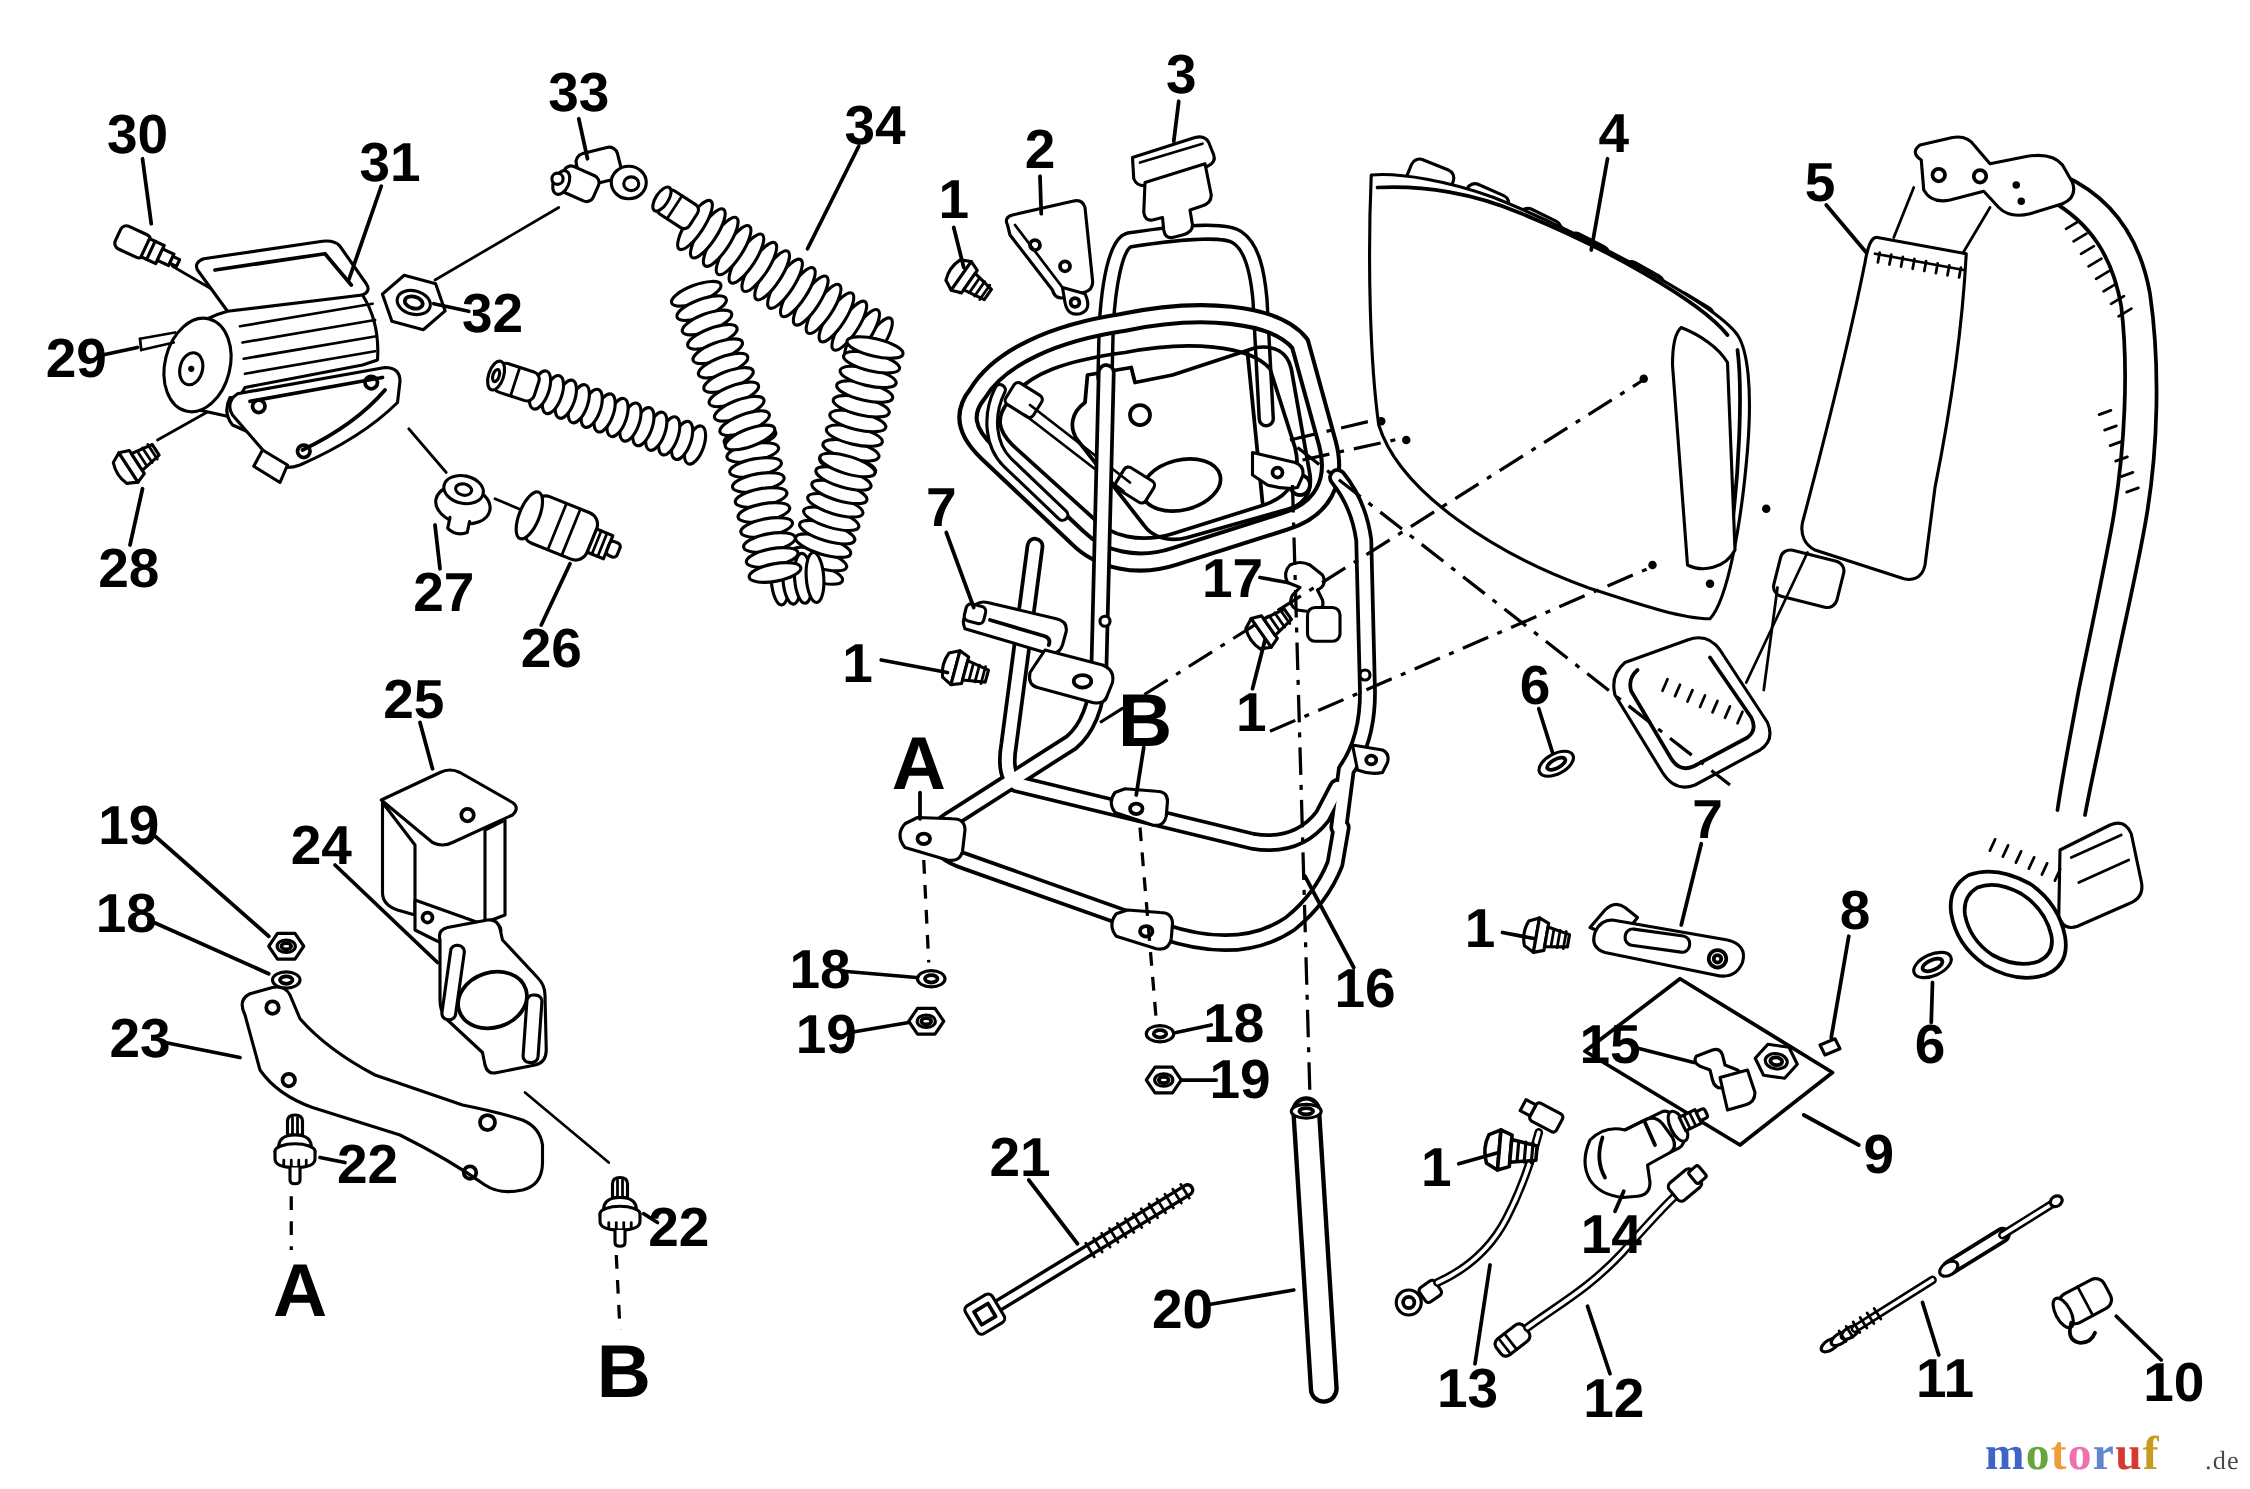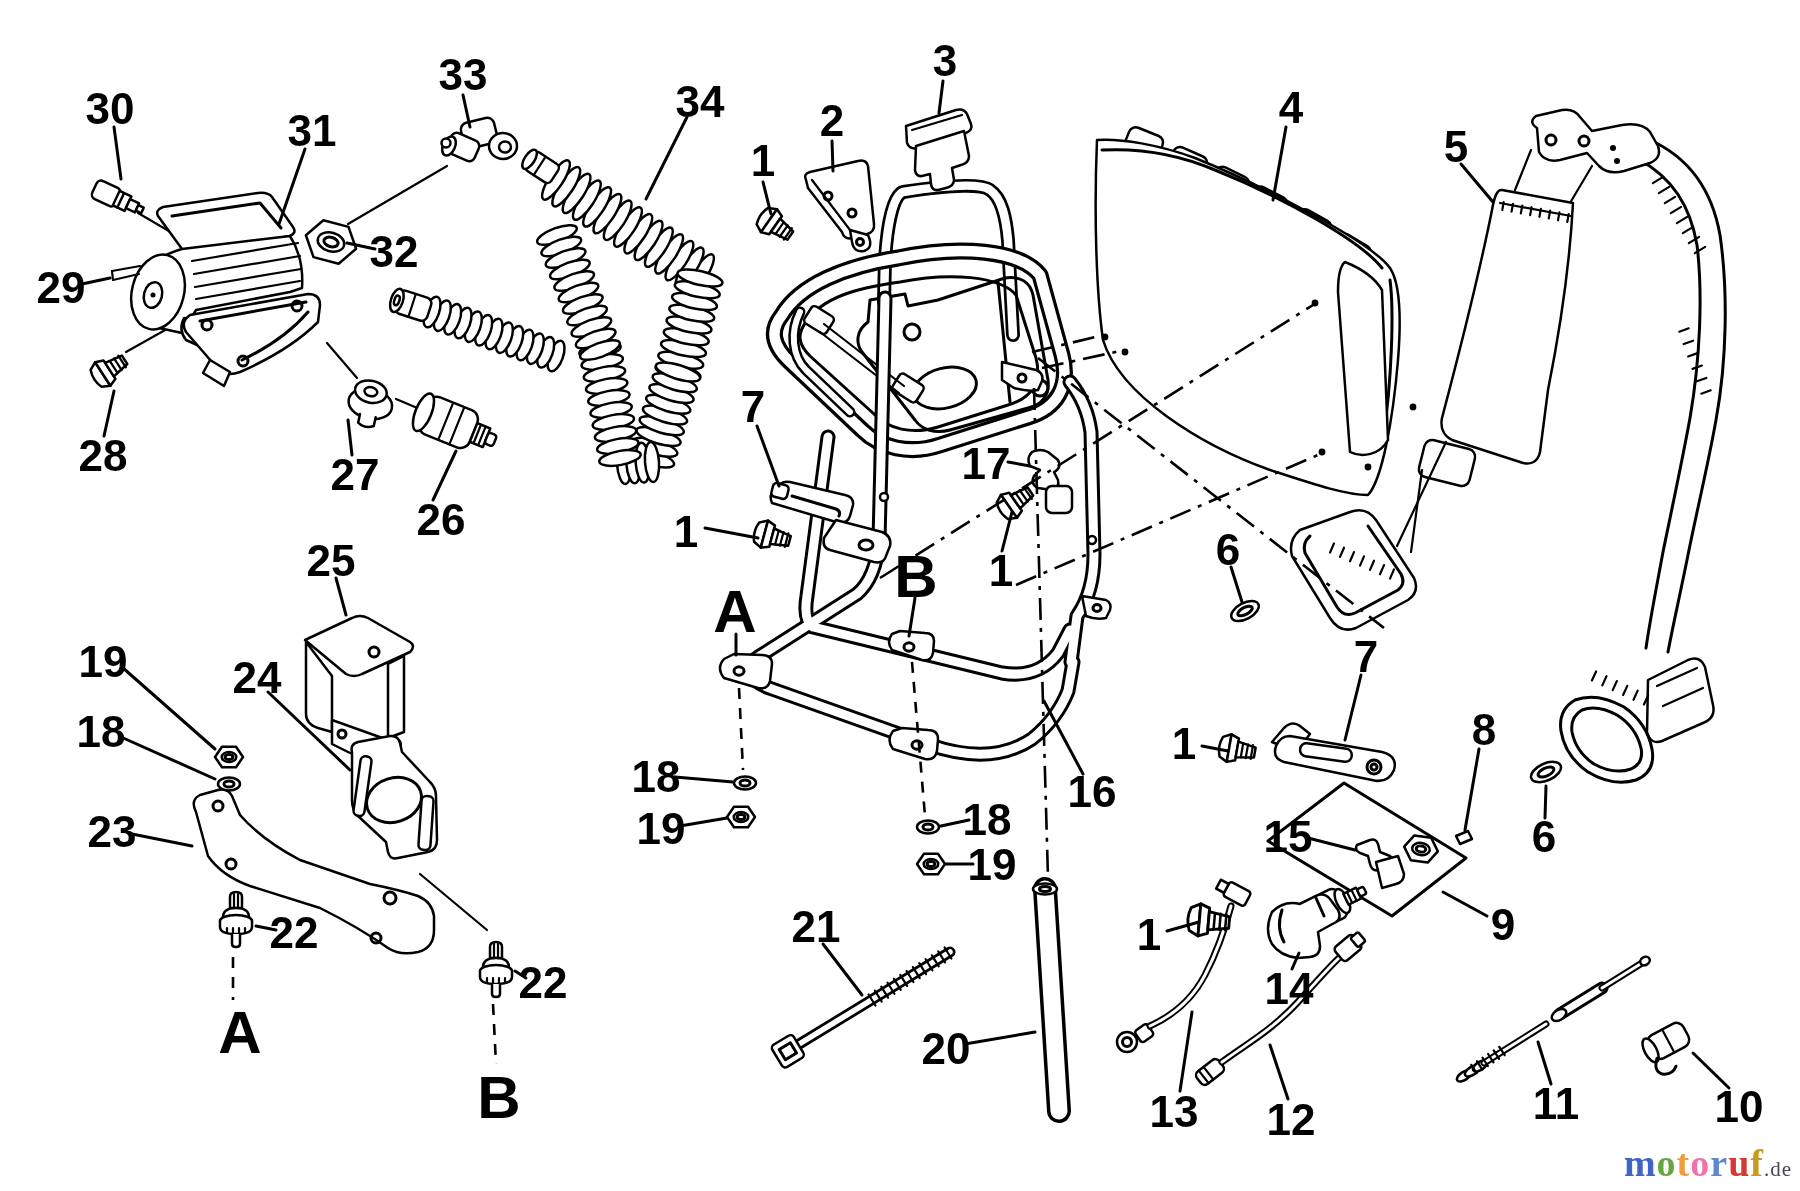--- a/index.html
+++ b/index.html
@@ -10,21 +10,21 @@
   .nf{fill:none;stroke:#000;stroke-width:3;stroke-linecap:round;stroke-linejoin:round;}
   .thin{fill:none;stroke:#000;stroke-width:2.2;stroke-linecap:round;}
   .tube-b{stroke:#000;fill:none;stroke-linecap:round;stroke-linejoin:round;}
   .tube-w{stroke:#fff;fill:none;stroke-linecap:round;stroke-linejoin:round;}
   .dot{fill:#000;stroke:none;}
   .dashdot{fill:none;stroke:#000;stroke-width:2.6;stroke-dasharray:22 8 4 8;}
   .dashed{fill:none;stroke:#000;stroke-width:2.6;stroke-dasharray:11 9;}
   .callout{font-weight:700;fill:#000;}
   .wm{position:absolute;right:8px;bottom:6px;font-family:"Liberation Serif","DejaVu Serif",serif;
       font-weight:700;font-size:38px;letter-spacing:1px;user-select:none;}
-  .wm .suffix{font-size:21px;font-weight:400;}
+  .wm .suffix{font-size:21px;font-weight:400;margin-left:36px;}
 </style>
 </head>
 <body>
 
 <svg viewBox="0 0 1800 1191" width="1800" height="1191">
 
   <g>
 
     <line class="thin" x1="138" y1="213" x2="222" y2="262"></line>
     <line class="thin" x1="126" y1="352" x2="183" y2="320"></line>

